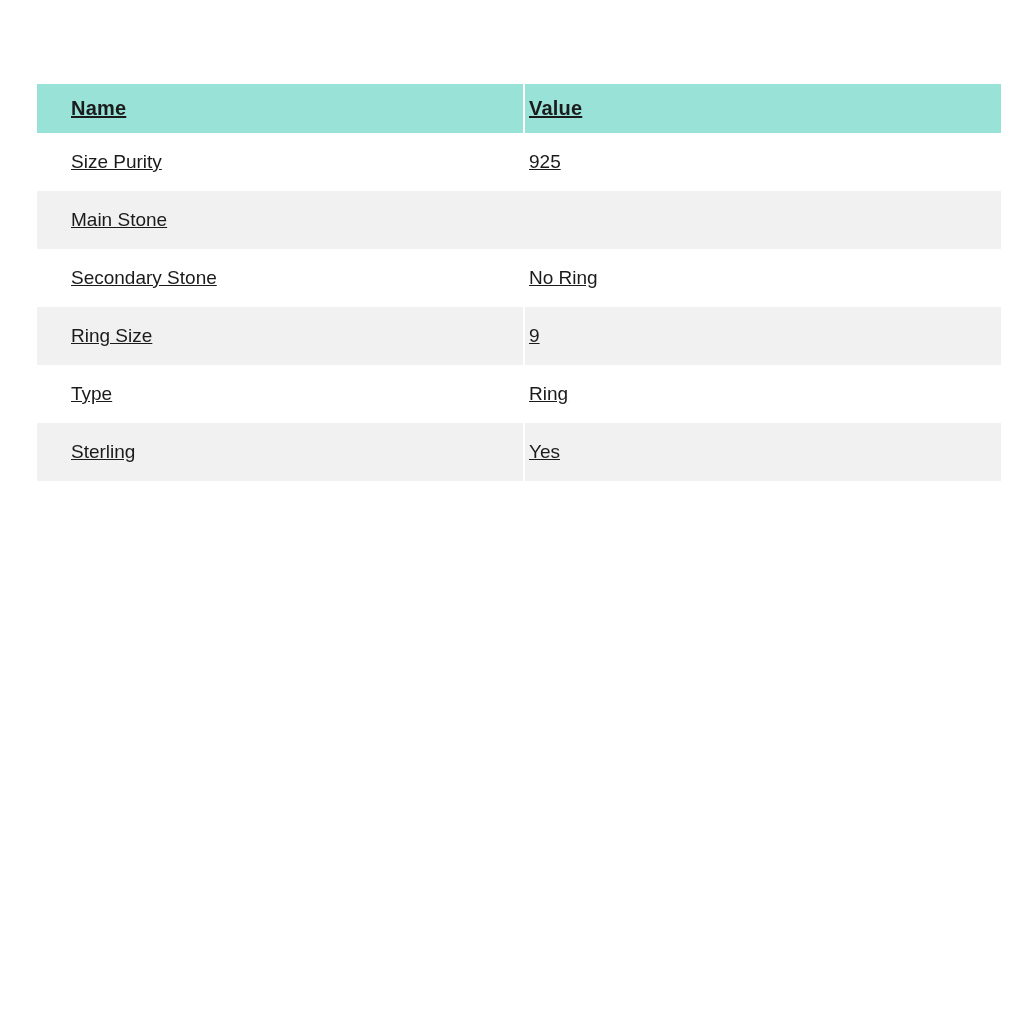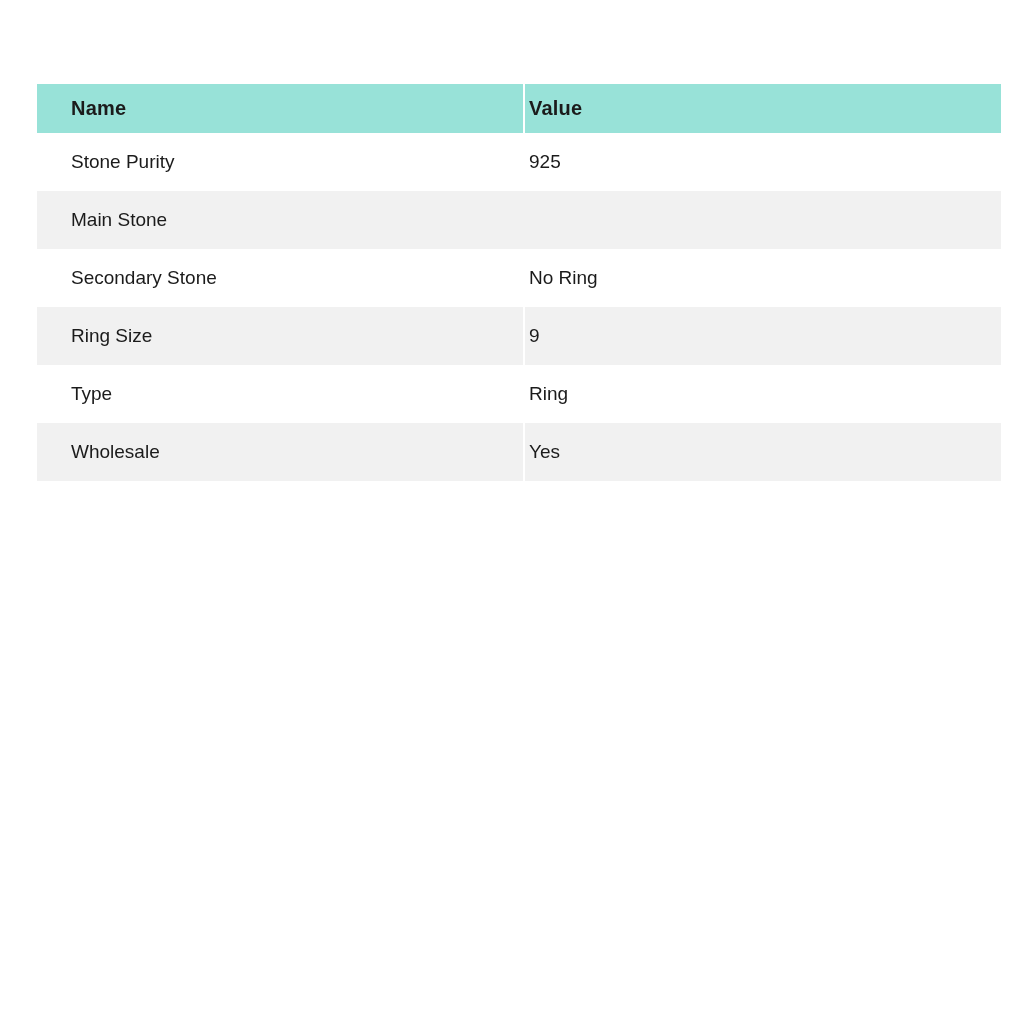--- a/index.html
+++ b/index.html
@@ -11,20 +11,21 @@
     background: var(--page-bg, #ffffff);
     font-family: "Liberation Sans", "DejaVu Sans", sans-serif;
     color: var(--text-color, #1b1b1b);
     overflow: hidden;
   }
   .attr-table {
     position: absolute;
     left: 37px;
     top: 84px;
     width: 964px;
+    text-decoration: underline;
   }
   .thead {
     display: flex;
     height: 49px;
     align-items: center;
     background: var(--header-bg, #98e2d8);
   }
   .th {
     font-size: 20px;
     font-weight: 700;
@@ -57,21 +58,21 @@
 
 <div class="page" style="--page-bg: #ffffff; --header-bg: #98e2d8; --stripe-bg: #f1f1f1; --row-bg: #ffffff; --divider-color: #ffffff; --text-color: #1b1b1b;">
   <div class="attr-table">
     <div class="thead">
       <div class="th cell-name">Name</div>
       <div class="th cell-value">Value</div>
     </div>
     <div id="rows">
 
   <div class="tr">
-    <div class="td cell-name">Stone Purity</div>
+    <div class="td cell-name">Size Purity</div>
     <div class="td cell-value">925</div>
   </div>
 
   <div class="tr">
     <div class="td cell-name">Main Stone</div>
   </div>
 
   <div class="tr">
     <div class="td cell-name">Secondary Stone</div>
     <div class="td cell-value">No Ring</div>
@@ -81,18 +82,18 @@
     <div class="td cell-name">Ring Size</div>
     <div class="td cell-value">9</div>
   </div>
 
   <div class="tr">
     <div class="td cell-name">Type</div>
     <div class="td cell-value">Ring</div>
   </div>
 
   <div class="tr">
-    <div class="td cell-name">Wholesale</div>
+    <div class="td cell-name">Sterling</div>
     <div class="td cell-value">Yes</div>
   </div>
 </div>
   </div>
 </div>
 
 </body></html>

